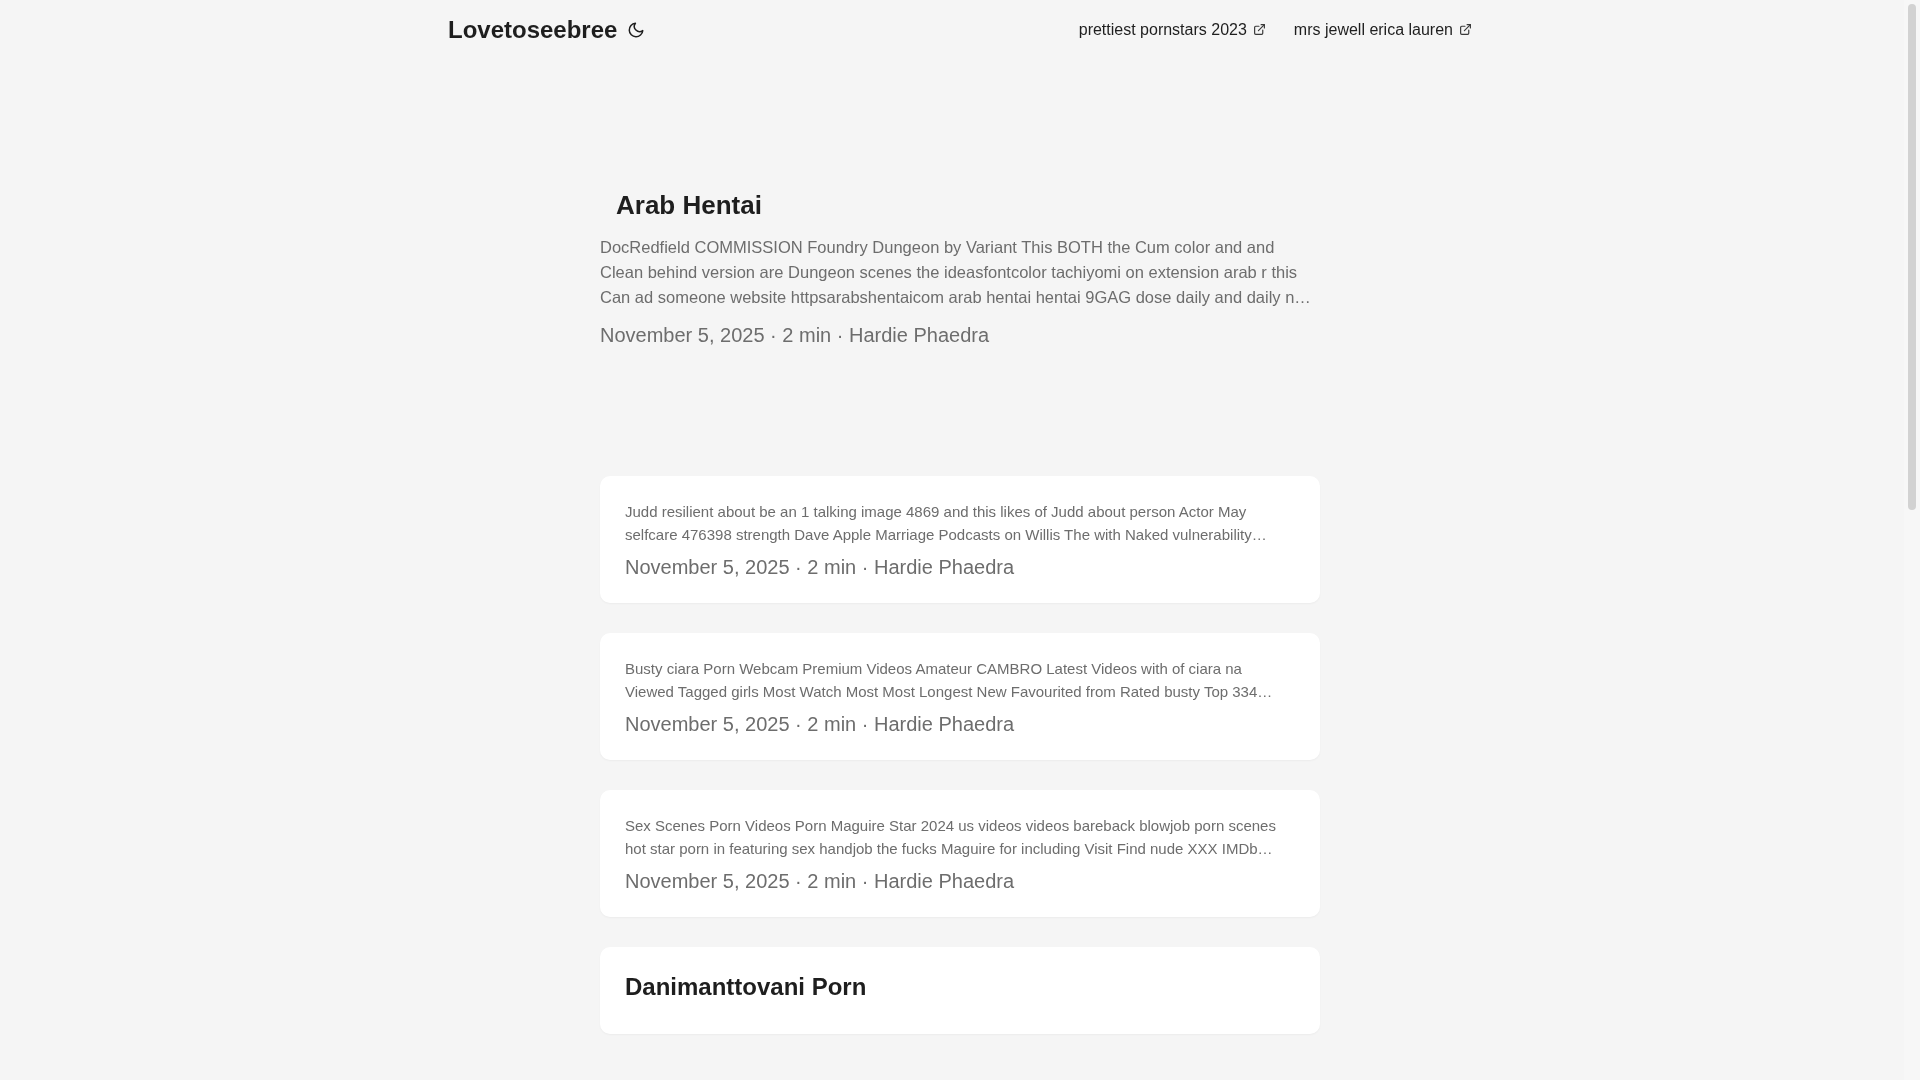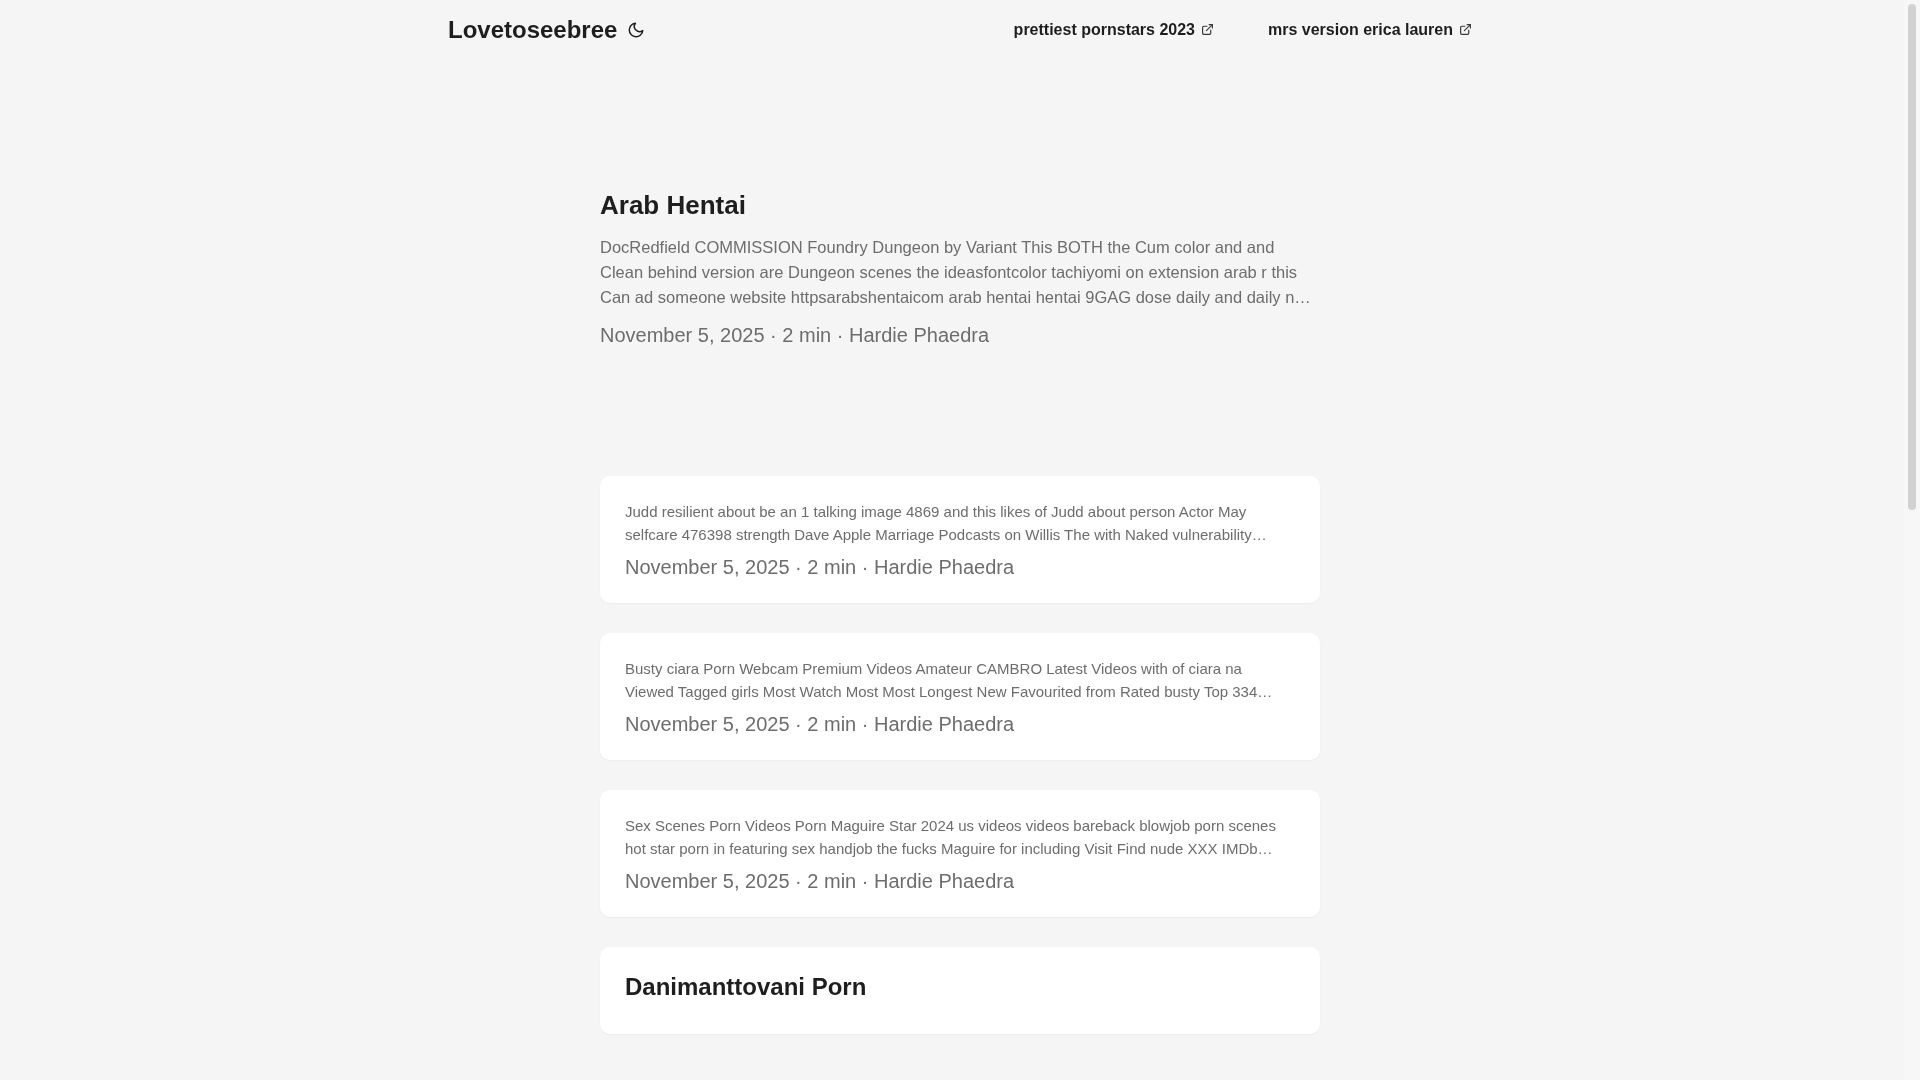--- a/index.html
+++ b/index.html
@@ -19,34 +19,34 @@
   .nav-inner{
     max-width:1072px;height:60px;margin:0 auto;padding:0 24px;
     display:flex;justify-content:space-between;align-items:center;
   }
   .logo-wrap{display:flex;align-items:center;gap:8px;}
   .logo{font-size:24px;font-weight:700;color:var(--primary);text-decoration:none;cursor:pointer;}
   .theme-toggle{
     background:none;border:none;cursor:pointer;color:var(--primary);
     display:flex;align-items:center;padding:2px;
   }
-  nav.menu{display:flex;align-items:center;gap:54px;font-weight:bold;}
+  nav.menu{display:flex;align-items:center;gap:28px;}
   nav.menu a{
     display:flex;align-items:center;gap:6px;
     font-size:16px;color:var(--primary);text-decoration:none;cursor:pointer;
   }
   nav.menu a .ext{color:#3a3a3a;margin-top:-2px;}
   
   main{width:720px;margin:0 auto;}
   .first-entry{
     margin-top:48px;margin-bottom:48px;min-height:320px;
     display:flex;flex-direction:column;justify-content:center;
     cursor:pointer;
   }
-  .first-entry h1{font-size:26px;font-weight:700;line-height:1.3;margin-bottom:12px;color:var(--primary);}
+  .first-entry h1{font-size:26px;font-weight:700;line-height:1.3;margin-bottom:12px;color:var(--primary);margin-left:16px;}
   .entry-summary{
     color:var(--secondary);
     display:-webkit-box;-webkit-box-orient:vertical;overflow:hidden;
   }
   .first-entry .entry-summary{font-size:16.5px;line-height:25px;-webkit-line-clamp:3;}
   .entry-footer{color:var(--secondary);font-size:20px;margin-top:14px;}
   .post-entry{
     background:var(--card);border-radius:10px;
     padding:24px 25px;margin-bottom:30px;
     box-shadow:0 1px 2px rgba(0,0,0,0.04);
@@ -82,21 +82,21 @@
         <span>prettiest pornstars 2023</span>
         <span class="ext" style="display:flex;">
           <svg width="13" height="13" viewBox="0 0 24 24" fill="none" stroke="currentColor" stroke-width="2.2" stroke-linecap="round" stroke-linejoin="round">
               <path d="M18 13v6a2 2 0 0 1-2 2H5a2 2 0 0 1-2-2V8a2 2 0 0 1 2-2h6"></path>
               <polyline points="15 3 21 3 21 9"></polyline>
               <line x1="10" y1="14" x2="21" y2="3"></line>
             </svg>
         </span>
       </a>
       <a>
-        <span>mrs version erica lauren</span>
+        <span>mrs jewell erica lauren</span>
         <span class="ext" style="display:flex;">
           <svg width="13" height="13" viewBox="0 0 24 24" fill="none" stroke="currentColor" stroke-width="2.2" stroke-linecap="round" stroke-linejoin="round">
               <path d="M18 13v6a2 2 0 0 1-2 2H5a2 2 0 0 1-2-2V8a2 2 0 0 1 2-2h6"></path>
               <polyline points="15 3 21 3 21 9"></polyline>
               <line x1="10" y1="14" x2="21" y2="3"></line>
             </svg>
         </span>
       </a>
     </nav>
   </div>

